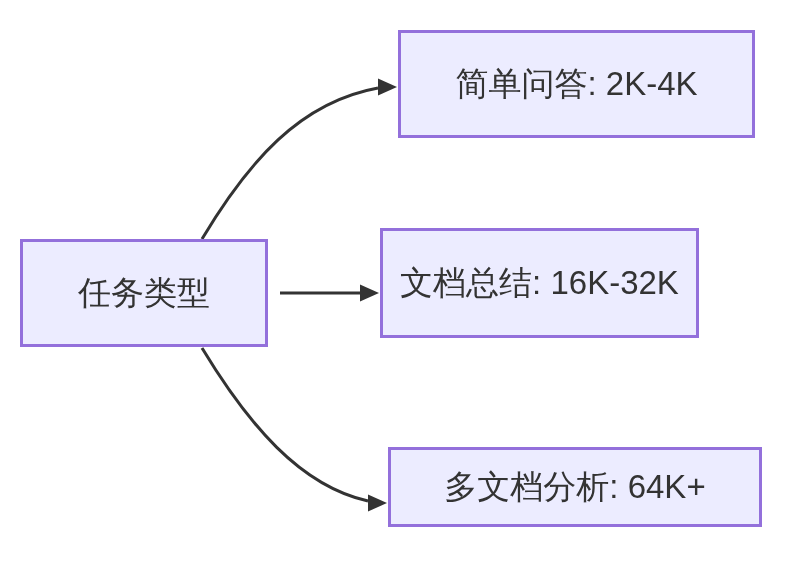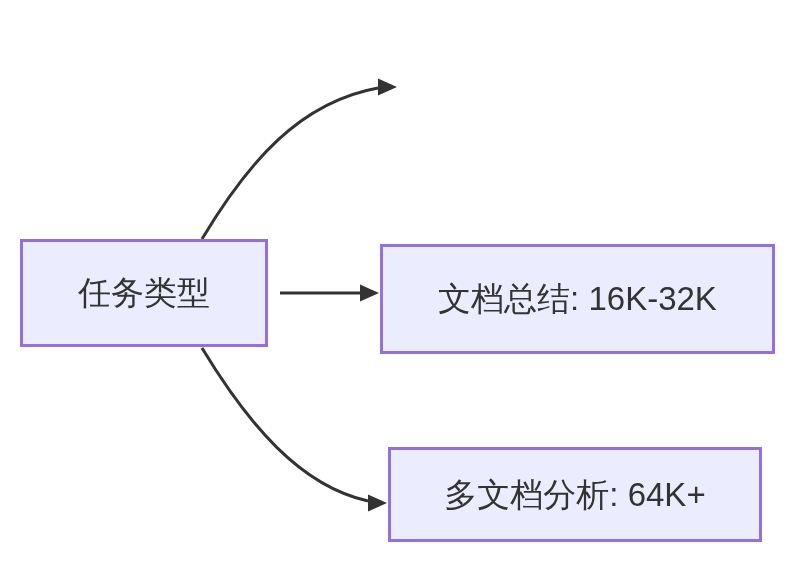--- a/index.html
+++ b/index.html
@@ -22,22 +22,22 @@
   .node{
     position:absolute;box-sizing:border-box;
     background:var(--node-fill,#ECECFF);
     border:3px solid var(--node-border,#9370DB);
     display:flex;align-items:center;justify-content:center;
     font-size:33px;line-height:1.2;color:var(--text,#333333);
     white-space:nowrap;
   }
   .node-root   {left:20px;  top:239px; width:248px; height:108px;}
   .node-branch0{left:398px; top:30px;  width:357px; height:108px;}
-  .node-branch1{left:380px; top:244px; width:395px; height:110px;}
-  .node-branch2{left:388px; top:447px; width:374px; height:95px;}
+  .node-branch1{left:380px; top:228px; width:319px; height:110px;}
+  .node-branch2{left:388px; top:447px; width:374px; height:80px;}
 </style>
 </head>
 <body>
 
 <div class="canvas">
 
   <svg class="edges" viewBox="0 0 787 572" xmlns="http://www.w3.org/2000/svg">
 
     <path d="M202,239 C248,162 300,102 378,88"></path>
     <polygon points="397,87 378,78.5 378,95.5"></polygon>
@@ -46,20 +46,23 @@
     <polygon points="379,293 360,284.5 360,301.5"></polygon>
 
     <path d="M202,348 C248,424 300,486 368,501"></path>
     <polygon points="387,503 368,494.5 368,511.5"></polygon>
   </svg>
 
   <div class="node node-root">
     <span>任务类型</span>
   </div>
 
+  <div class="node node-branch0">
+    <span>简单问答: 2K-4K</span>
+  </div>
 
   <div class="node node-branch1">
     <span>文档总结: 16K-32K</span>
   </div>
 
   <div class="node node-branch2">
     <span>多文档分析: 64K+</span>
   </div>
 
 </div>

